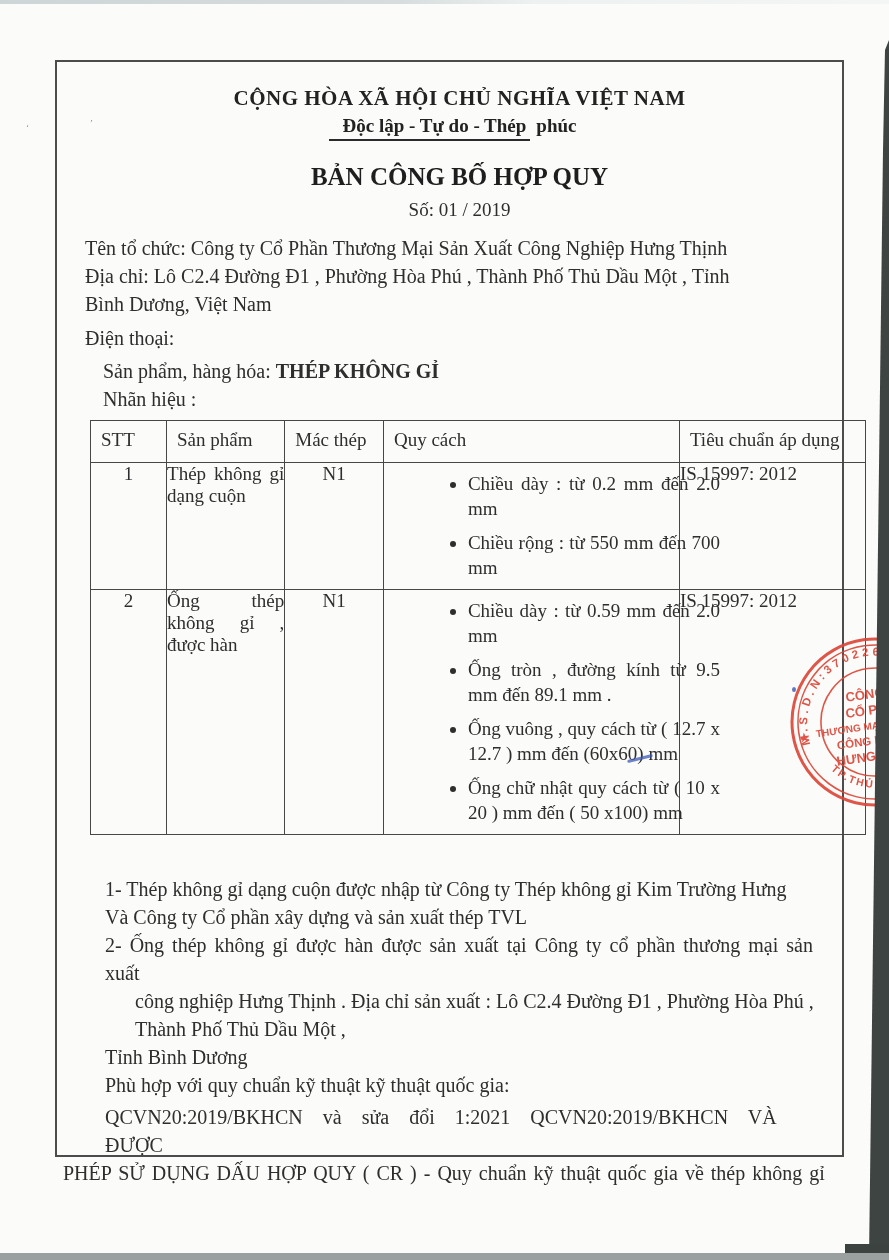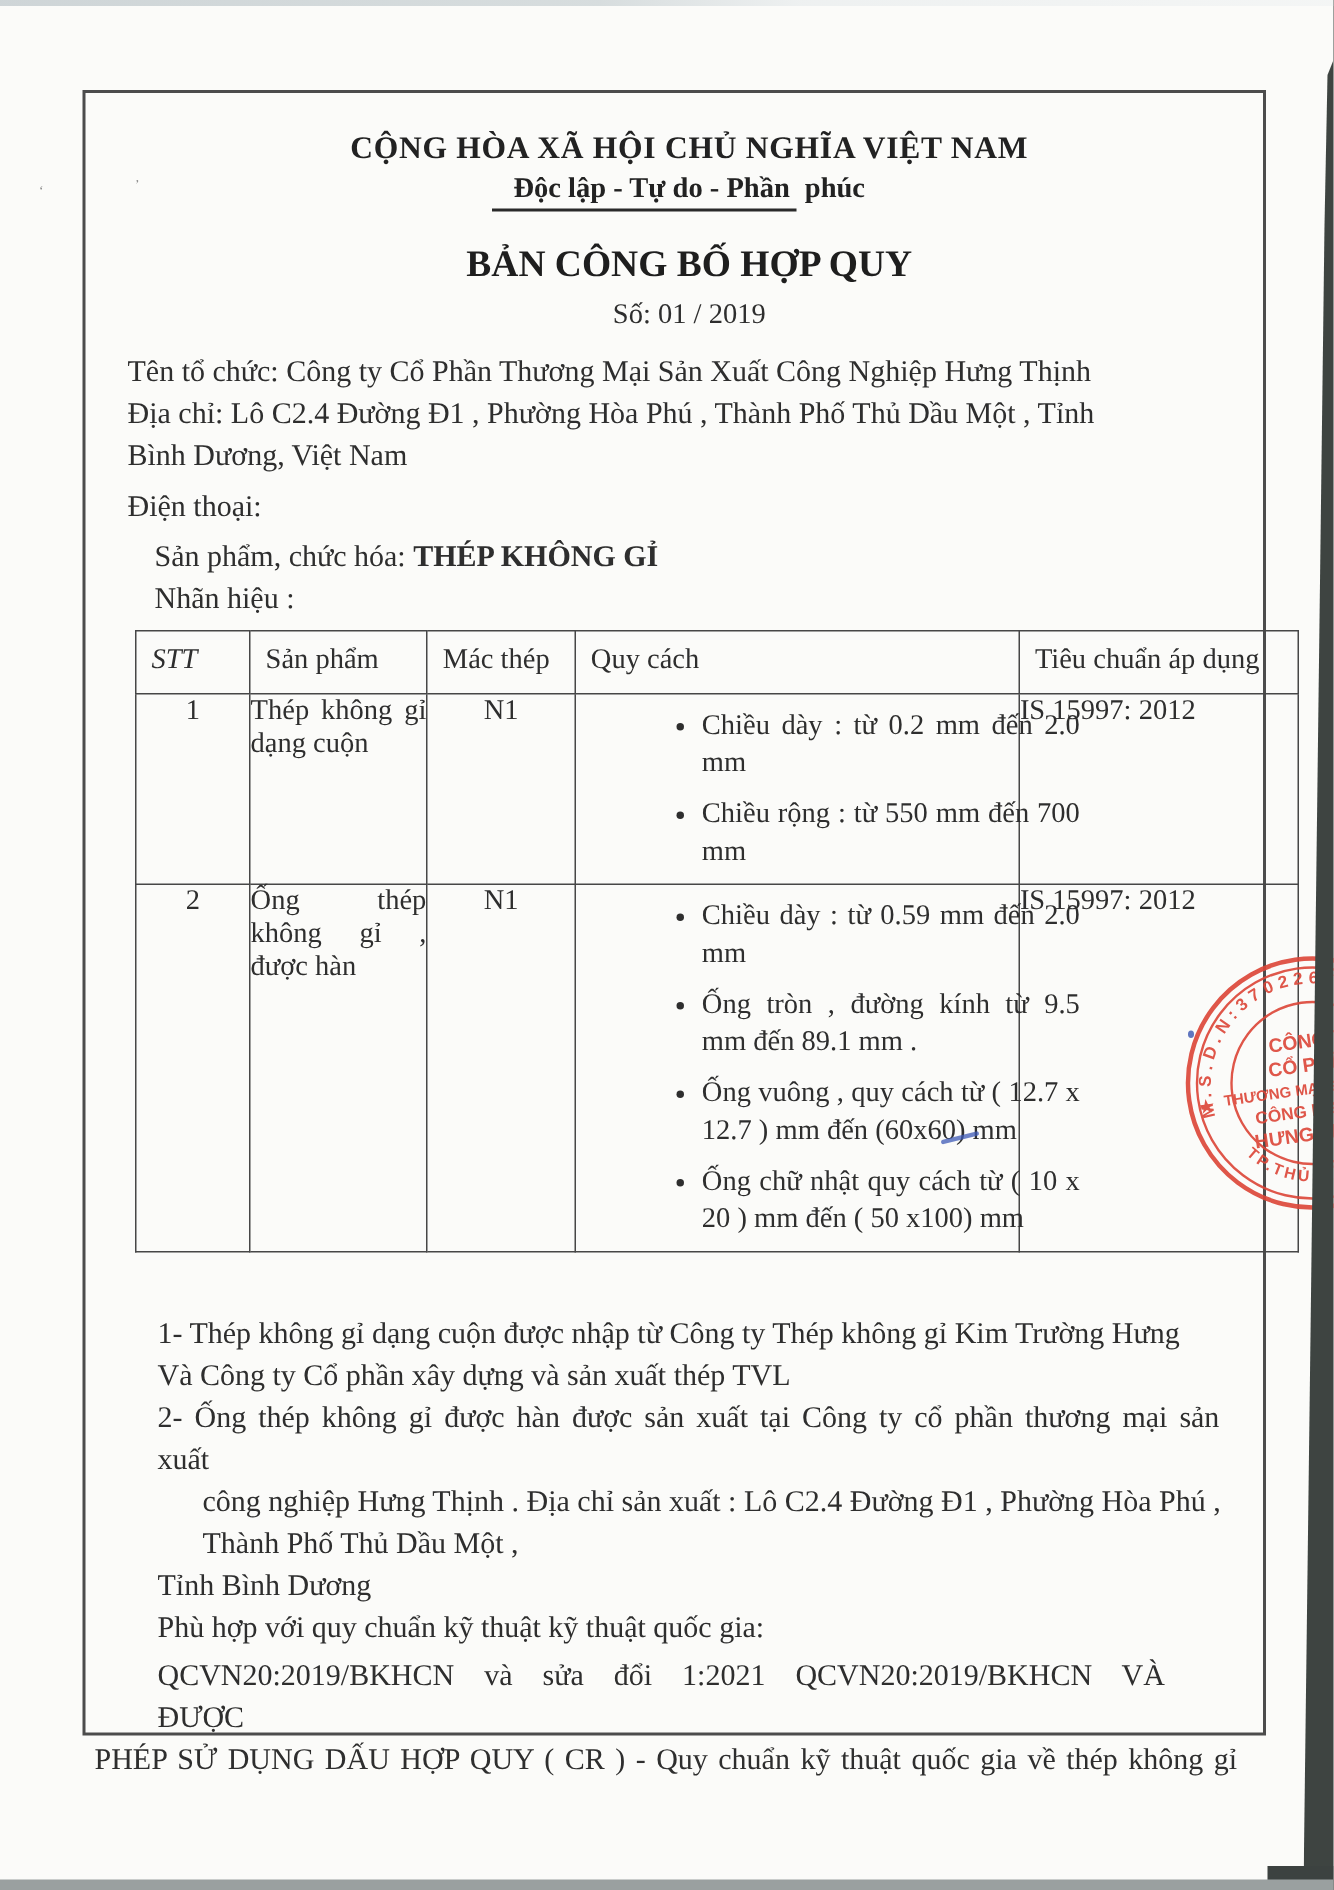--- a/index.html
+++ b/index.html
@@ -50,21 +50,21 @@
     border-collapse:collapse;margin-top:7px;margin-left:5px;
     width:776px;table-layout:fixed;
     font-size:19px;color:#2e2e2e;
   }
   table.spec th,table.spec td{
     border:1.7px solid #474747;vertical-align:top;
     padding:0;box-sizing:border-box;
   }
   table.spec th{font-weight:normal;text-align:left;height:42px;
     padding:8px 6px 6px 10px;font-size:19px;}
-  th.c-stt{width:74px;text-align:center;padding-left:0;font-style:italic;}
+  th.c-stt{width:74px;text-align:center;padding-left:0;}
   th.c-sp{width:115px;}
   th.c-mt{width:96px;}
   th.c-qc{width:288px;}
   th.c-tc{width:181px;}
   td.cell-stt{text-align:center;padding-top:12px;}
   td.cell-sp{padding:10px 10px 0 12px;text-align:justify;text-justify:inter-word;}
   td.cell-mt{text-align:center;padding-top:12px;}
   td.cell-tc{padding:10px 6px 0 12px;}
   td.cell-qc ul{margin:8px 0 0 62px;padding-left:22px;width:252px;
     text-align:justify;}
@@ -96,34 +96,34 @@
 
 <div class="top-smudge"></div>
 <span class="speck" style="left:26px;top:122px;">‘</span>
 <span class="speck" style="left:90px;top:118px;">’</span>
 
 <div class="border-box">
 
   <div class="center national-title">CỘNG HÒA XÃ HỘI CHỦ NGHĨA VIỆT NAM</div>
 
   <div class="center motto">
-    <span class="motto-u">Độc lập - Tự do - Phần</span><span class="motto-tail">phúc</span>
+    <span class="motto-u">Độc lập - Tự do - Thép</span><span class="motto-tail">phúc</span>
   </div>
 
   <div class="center doc-title">BẢN CÔNG BỐ HỢP QUY</div>
 
   <div class="center doc-number">Số: 01 / 2019</div>
 
   <div class="org-block">
     <div class="para">Tên tổ chức: Công ty Cổ Phần Thương Mại Sản Xuất Công Nghiệp Hưng Thịnh</div>
     <div class="para">Địa chỉ: Lô C2.4 Đường Đ1 , Phường Hòa Phú , Thành Phố Thủ Dầu Một , Tỉnh</div>
     <div class="para">Bình Dương, Việt Nam</div>
     <div class="para mt-6">Điện thoại:</div>
     <div class="para mt-5 indent-1">
-      <span>Sản phẩm, chức hóa: </span><span class="bold">THÉP KHÔNG GỈ</span>
+      <span>Sản phẩm, hàng hóa: </span><span class="bold">THÉP KHÔNG GỈ</span>
     </div>
     <div class="para indent-1">Nhãn hiệu :</div>
   </div>
 
   <table class="spec">
     <tbody>
         <tr>
       <th class="c-stt">STT</th>
       <th class="c-sp">Sản phẩm</th>
       <th class="c-mt">Mác thép</th>

